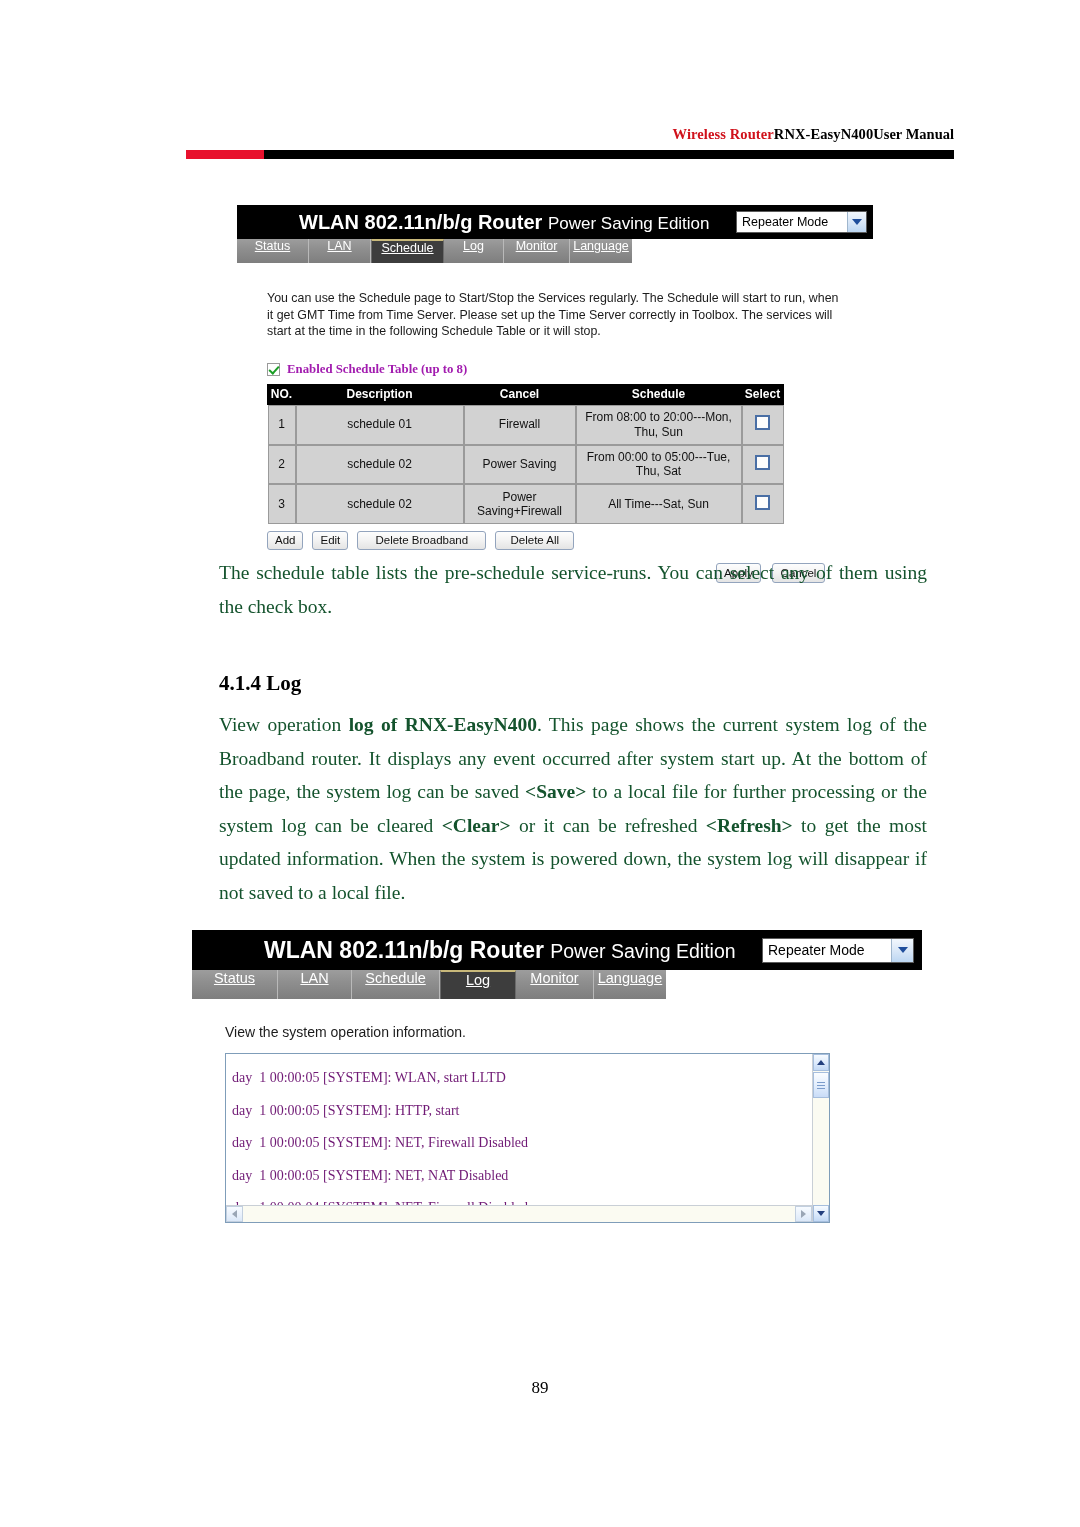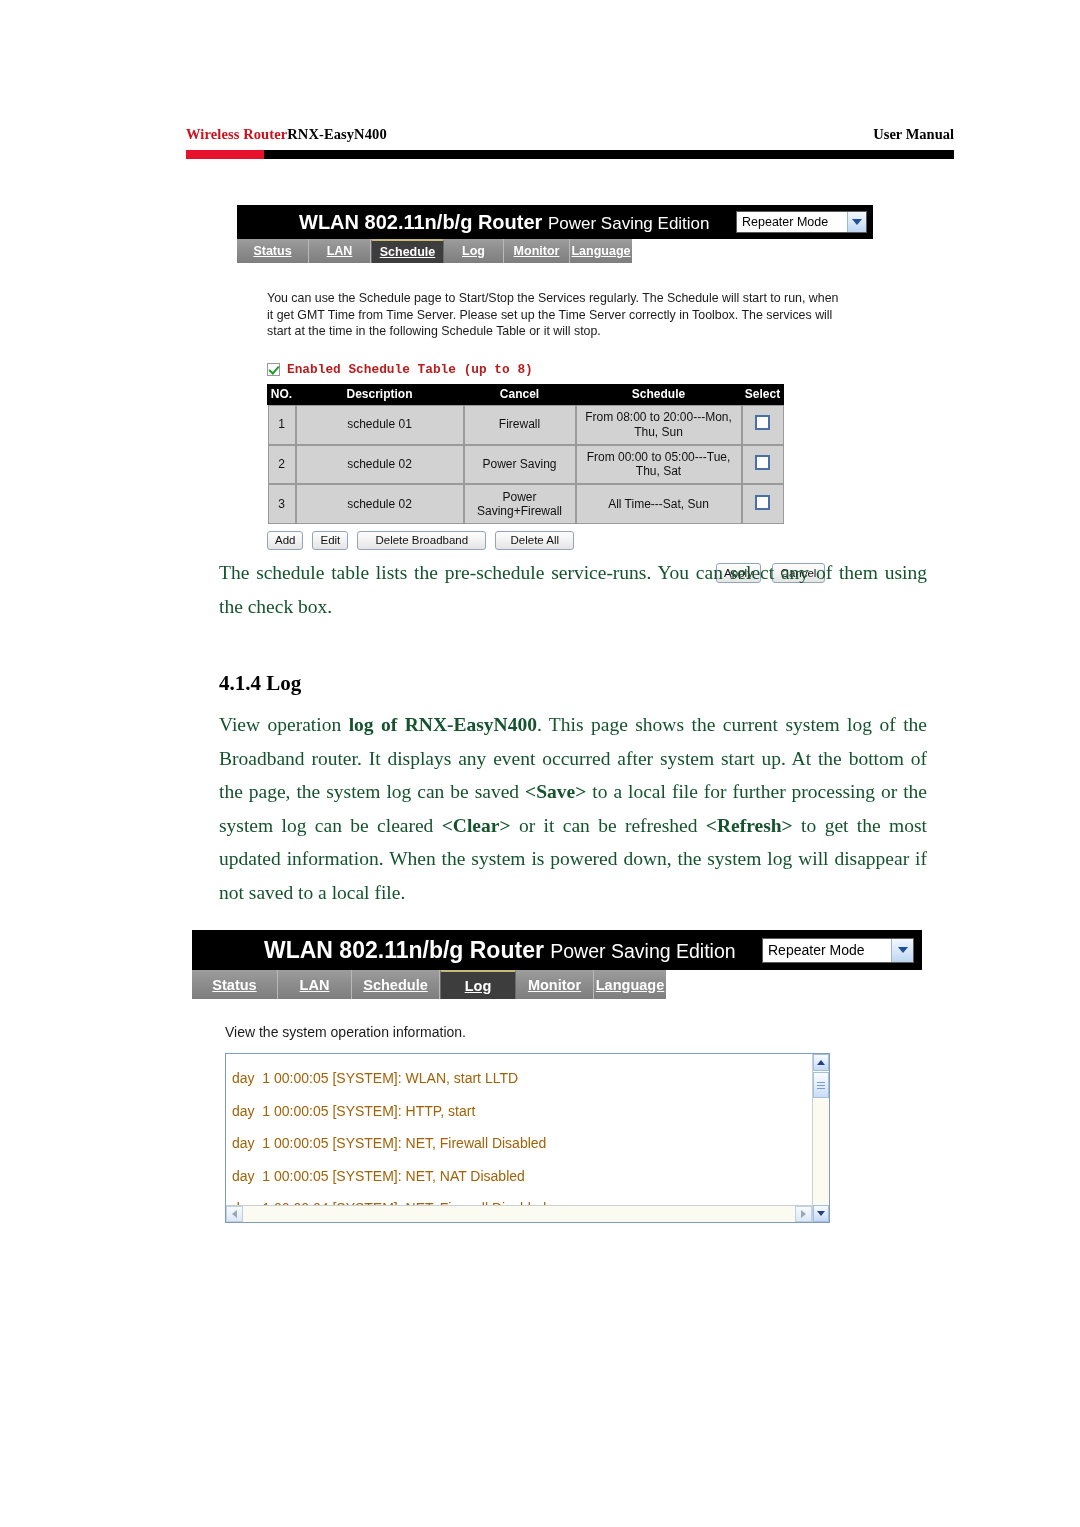--- a/index.html
+++ b/index.html
@@ -12,21 +12,21 @@
     font-family: "Liberation Serif", serif;
     color: #000;
     overflow: hidden;
   }
 
   .page { position: absolute; left: 0; top: 0; width: 1080px; height: 1527px; }
 
   
   .doc-header {
     position: absolute; left: 186px; top: 126px; width: 768px;
-    display: flex; align-items: baseline; justify-content: space-between;
+    display: flex; align-items: baseline; justify-content: flex-end;
   }
   .hdr-left { font-size: 14.5px; font-weight: bold; letter-spacing: .1px; }
   .hdr-left .brandred { color: #d0111b; }
   .hdr-left .brandblk { color: #000; }
   .hdr-right { font-size: 14.5px; font-weight: bold; }
 
   .hdr-rule { position: absolute; left: 186px; top: 150px; width: 768px; height: 9px; }
   .hdr-rule .rr { position: absolute; left: 0; top: 0; width: 78px; height: 9px; background: #e8112d; }
   .hdr-rule .rb { position: absolute; left: 78px; top: 0; width: 690px; height: 9px; background: #000; }
 
@@ -57,22 +57,22 @@
     box-sizing: border-box;
   }
   .chev { width: 0; height: 0; border-left: 5px solid transparent; border-right: 5px solid transparent; border-top: 6px solid #1f4e9c; }
 
   .rs-nav {
     background: linear-gradient(to bottom,#9d9d9d 0%, #8f8f8f 40%, #7e7e7e 100%);
     display: flex; align-items: stretch;
     box-sizing: border-box;
   }
   .rs-tab {
-    display: flex; align-items: center; justify-content: center;
-    color: #fff; font-family: "Liberation Sans", sans-serif; font-weight: bold;
+    display: flex; align-items: flex-start; justify-content: center;
+    color: #fff; font-family: "Liberation Sans", sans-serif; font-weight: normal;
     text-decoration: underline; box-sizing: border-box;
     border-right: 1px solid #b9b9b9;
     white-space: nowrap;
   }
   .rs-tab.active {
     background: #3d3d3d;
     border-top: 2px solid #c8b87a;
     border-right: 1px solid #6a6a6a;
     border-left: 1px solid #6a6a6a;
   }
@@ -91,21 +91,21 @@
     position: relative; flex: 0 0 auto;
   }
   .cbx.checked::after {
     content: ""; position: absolute;
     left: 3px; top: 0px; width: 4px; height: 8px;
     border: solid #1a9e25; border-width: 0 2px 2px 0;
     transform: rotate(42deg);
   }
   .cbx.blue { border: 2px solid #4a6fa5; background: #fdfdfd; width: 15px; height: 15px; }
   .enable-label {
-    font-family: Liberation Mono, monospace; font-weight: bold; color: #b91c1c;
+    font-family: Liberation Serif, serif; font-weight: bold; color: #a21caf;
   }
 
   table.sched {
     border-collapse: collapse; table-layout: fixed;
     font-family: "Liberation Sans", sans-serif;
   }
   table.sched th {
     background: #000; color: #fff; font-weight: bold;
     border: 1px solid #000; padding: 3px 2px; text-align: center;
     line-height: 1.15;
@@ -148,22 +148,22 @@
   .logbox {
     position: relative; box-sizing: border-box;
     background: #fff; border: 1px solid #7f9db9;
     display: flex;
   }
   .log-inner {
     flex: 1 1 auto; overflow: hidden; box-sizing: border-box;
     padding: 8px 6px 0 6px;
   }
   .log-line {
-    font-family: Liberation Sans, sans-serif;
-    color: #a16207; white-space: pre;
+    font-family: Liberation Serif, serif;
+    color: #701a75; white-space: pre;
   }
   .vscroll {
     width: 17px; flex: 0 0 17px; background: #fbfbf2;
     border-left: 1px solid #c9cfd6;
     display: flex; flex-direction: column; align-items: stretch;
     box-sizing: border-box;
   }
   .sbtn {
     height: 17px; flex: 0 0 17px;
     background: linear-gradient(to bottom,#f7fbff 0%, #dceafc 55%, #c3d9f5 100%);
@@ -388,14 +388,15 @@
           <div class="htrack"></div>
           <div class="hbtn">
               <span class="right"></span>
             </div>
         </div>
       </div>
 
     </div>
   </div>
 
+  <div class="page-num">89</div>
 
 </div>
 
 </body></html>

